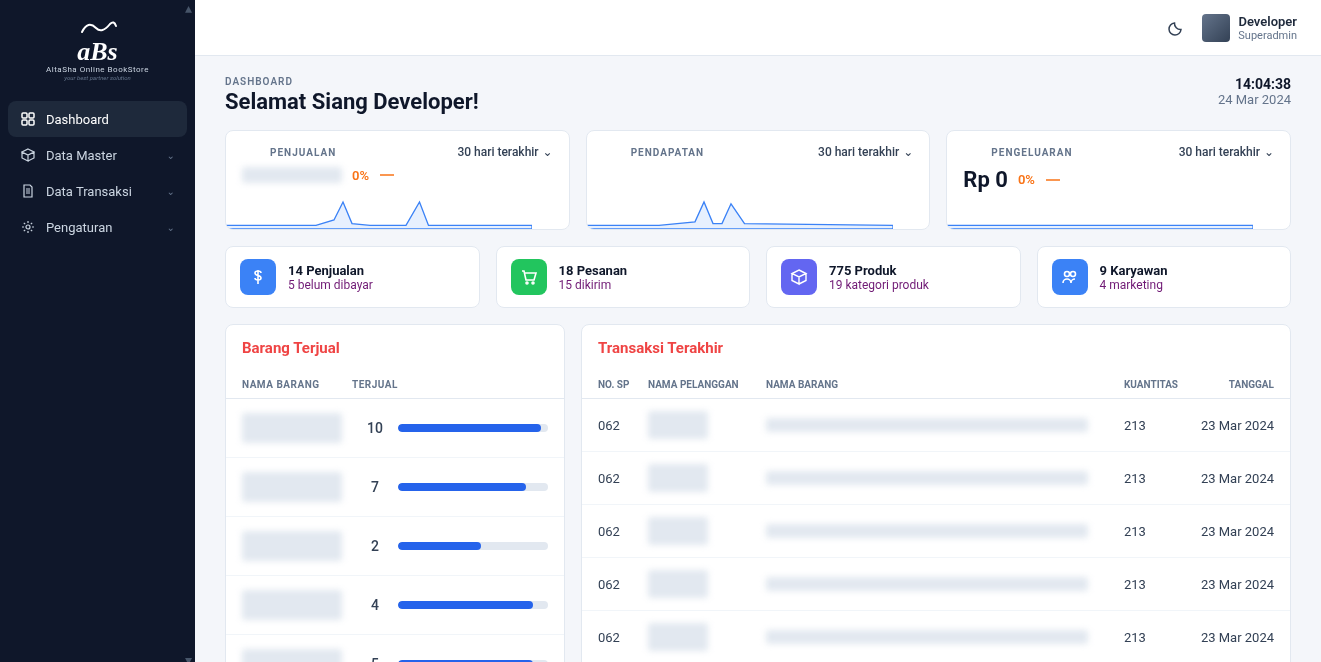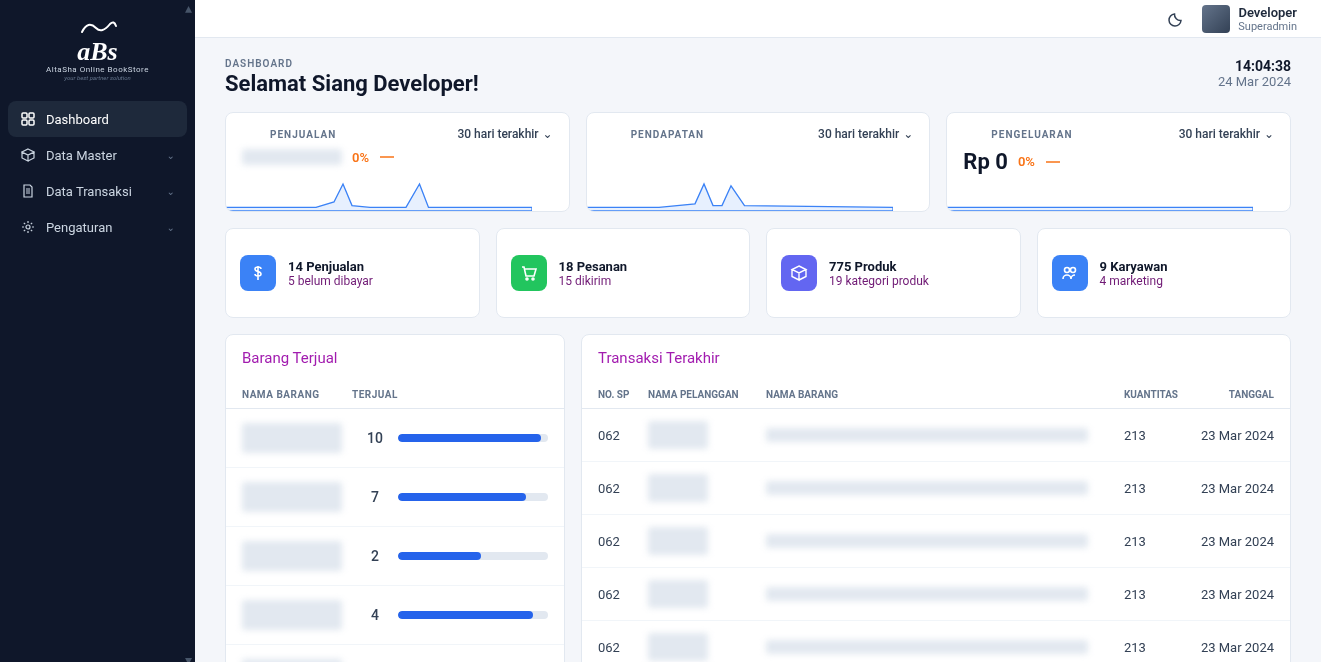--- a/index.html
+++ b/index.html
@@ -86,21 +86,21 @@
 .nav-icon { width: 16px; height: 16px; display: inline-flex; align-items:center; justify-content:center; }
 
 .main {
   flex: 1;
   display: flex;
   flex-direction: column;
   overflow: hidden;
   background: #f4f6fa;
 }
 .topbar {
-  height: 38px;
+  height: 56px;
   background: #fff;
   border-bottom: 1px solid #e2e8f0;
   display: flex;
   align-items: center;
   justify-content: flex-end;
   padding: 0 24px;
   gap: 16px;
 }
 .theme-toggle {
   width: 20px; height: 20px;
@@ -161,21 +161,21 @@
   position: absolute; left:0; right:0; bottom:0; height:36px;
 }
 .spark-path { fill: rgba(59,130,246,0.12); stroke:#3b82f6; stroke-width:1.5; }
 
 .count-row { display: flex; gap: 16px; margin-bottom: 16px; }
 .count-card {
   flex: 1;
   background: #fff;
   border: 1px solid #e2e8f0;
   border-radius: 8px;
-  padding: 26px 14px;
+  padding: 12px 14px;
   display: flex; align-items: center; gap: 12px;
 }
 .count-icon {
   width: 36px; height: 36px; border-radius: 8px;
   display: flex; align-items:center; justify-content:center;
   color: #fff;
 }
 .ci-blue { background: #3b82f6; }
 .ci-green { background: #22c55e; }
 .ci-purple { background: #6366f1; }
@@ -186,21 +186,21 @@
 .panel-row { display: flex; gap: 16px; }
 .panel {
   background: #fff;
   border: 1px solid #e2e8f0;
   border-radius: 8px;
 }
 .panel-left { width: 340px; }
 .panel-right { flex: 1; }
 .panel-title {
   padding: 14px 16px;
-  font-size: 15px; font-weight: 400; color:#a21caf;
+  font-size: 15px; font-weight: 700; color:#ef4444;
 }
 .thead {
   display: flex;
   padding: 8px 16px;
   font-size: 10px; letter-spacing: 0.5px; color:#64748b; font-weight:700;
   border-bottom: 1px solid #e2e8f0;
 }
 .barang-row {
   display: flex; align-items: center;
   padding: 14px 16px; border-bottom: 1px solid #f1f5f9;

